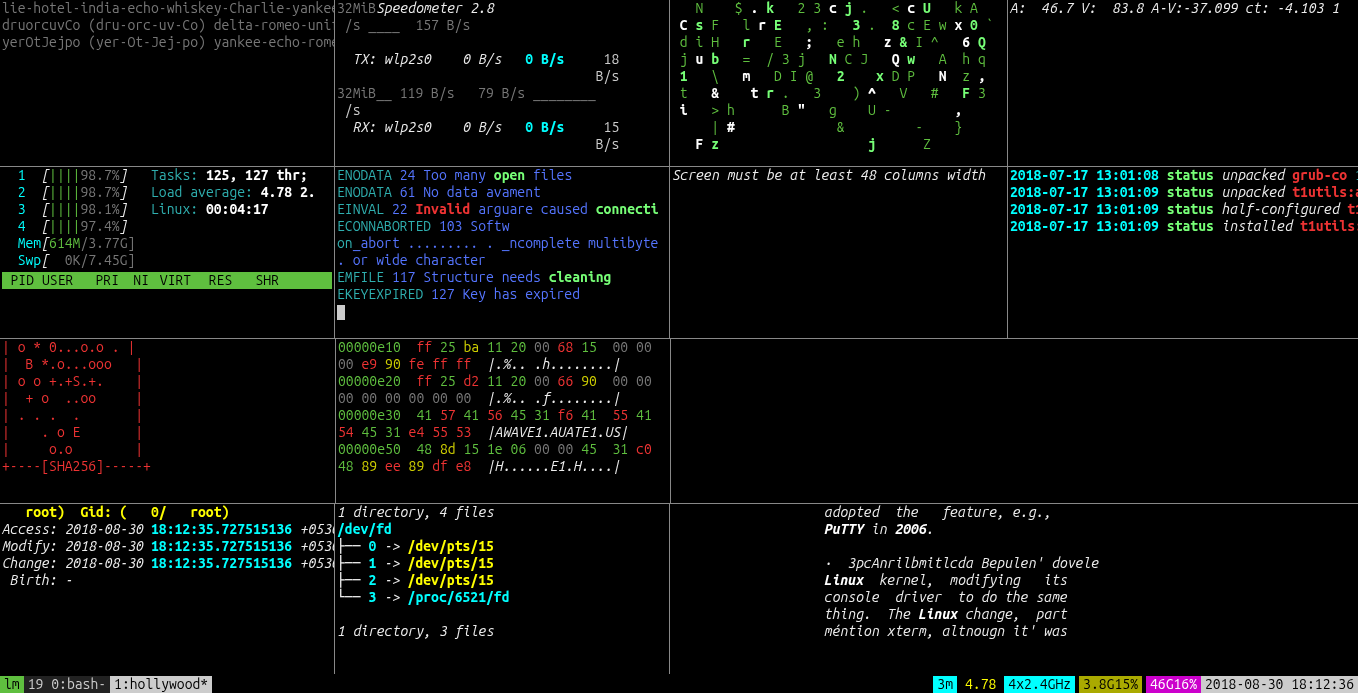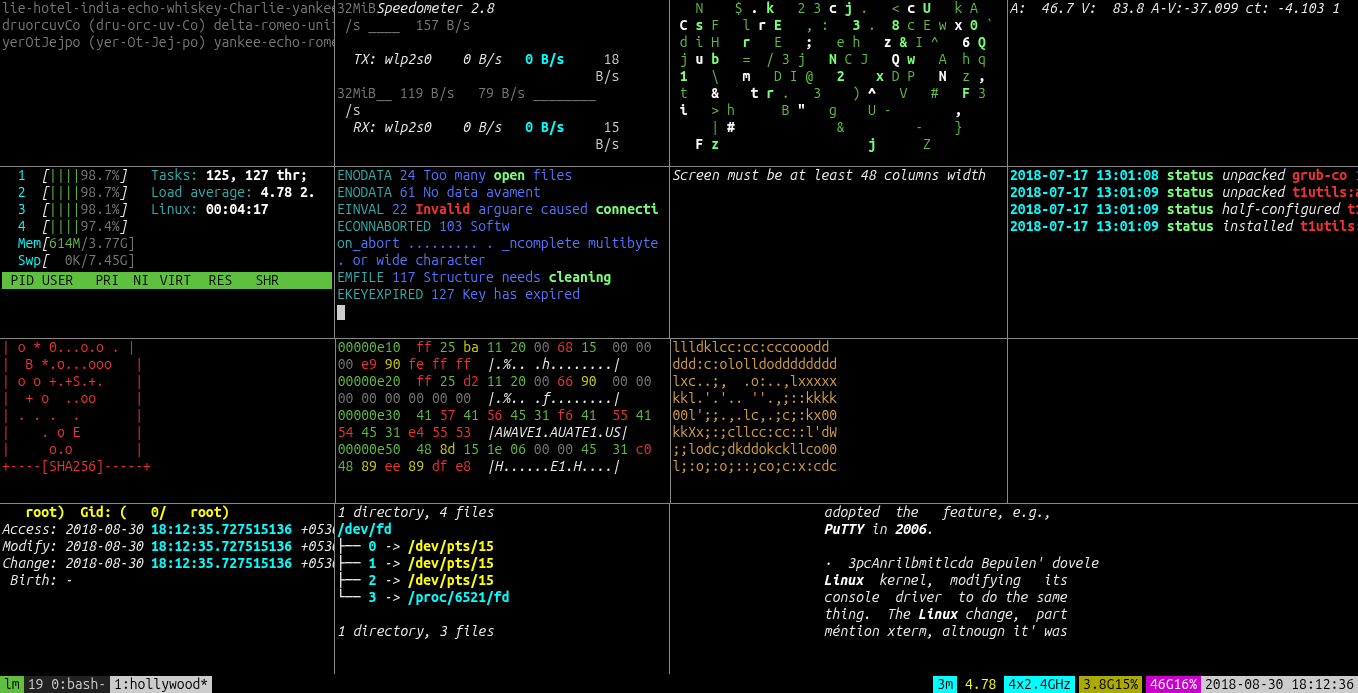--- a/index.html
+++ b/index.html
@@ -147,30 +147,20 @@
   <div class="col" style="width:335px">
     <pre id="hex"><span class="fg-green">00000e10</span>  <span class="fg-red">ff</span> <span class="fg-green">25</span> <span class="fg-yellow">ba</span> <span class="fg-green">11</span> <span class="fg-green">20</span> <span class="fg-dim">00</span> <span class="fg-red">68</span> <span class="fg-green">15</span>  <span class="fg-dim">00</span> <span class="fg-dim">00</span>
 <span class="fg-dim">00</span> <span class="fg-red">e9</span> <span class="fg-yellow">90</span> <span class="fg-red">fe</span> <span class="fg-red">ff</span> <span class="fg-red">ff</span>  <span class="fg-white">|.%.. .h........|</span>
 <span class="fg-green">00000e20</span>  <span class="fg-red">ff</span> <span class="fg-green">25</span> <span class="fg-red">d2</span> <span class="fg-green">11</span> <span class="fg-green">20</span> <span class="fg-dim">00</span> <span class="fg-red">66</span> <span class="fg-yellow">90</span>  <span class="fg-dim">00</span> <span class="fg-dim">00</span>
 <span class="fg-dim">00</span> <span class="fg-dim">00</span> <span class="fg-dim">00</span> <span class="fg-dim">00</span> <span class="fg-dim">00</span> <span class="fg-dim">00</span>  <span class="fg-white">|.%.. .f........|</span>
 <span class="fg-green">00000e30</span>  <span class="fg-green">41</span> <span class="fg-red">57</span> <span class="fg-green">41</span> <span class="fg-red">56</span> <span class="fg-green">45</span> <span class="fg-green">31</span> <span class="fg-red">f6</span> <span class="fg-green">41</span>  <span class="fg-red">55</span> <span class="fg-green">41</span>
 <span class="fg-red">54</span> <span class="fg-green">45</span> <span class="fg-green">31</span> <span class="fg-red">e4</span> <span class="fg-red">55</span> <span class="fg-red">53</span>  <span class="fg-white">|AWAVE1.AUATE1.US|</span>
 <span class="fg-green">00000e50</span>  <span class="fg-green">48</span> <span class="fg-yellow">8d</span> <span class="fg-green">15</span> <span class="fg-green">1e</span> <span class="fg-green">06</span> <span class="fg-dim">00</span> <span class="fg-dim">00</span> <span class="fg-green">45</span>  <span class="fg-green">31</span> <span class="fg-red">c0</span>
 <span class="fg-green">48</span> <span class="fg-yellow">89</span> <span class="fg-red">ee</span> <span class="fg-yellow">89</span> <span class="fg-red">df</span> <span class="fg-red">e8</span>  <span class="fg-white">|H......E1.H....|</span></pre>
   </div>
-  <div class="col" style="width:338px">
-    <pre id="ascii" class="fg-orange">llldklcc:cc:cccooodd
-ddd:c:ololldodddddddd
-lxc..;,  .o:..,lxxxxx
-kkl.'.'.. ''.,;::kkkk
-00l';;.,.lc,.;c;:kx00
-kkXx;:;cllcc:cc::l'dW
-;;lodc;dkddokckllco00
-l;:o;:o;::;co;c:x:cdc</pre>
-  </div>
   <div class="col noborder-r" style="width:350px"></div>
 </div>
 
 <div class="row noborder-b" style="height:170px">
   <div class="col" style="width:335px">
     <pre>   <span class="fg-yellowb" style="letter-spacing:0">root)  Gid: (   0/   root)</span>
 <span class="fg-white">Access: 2018-08-30 </span><span class="fg-cyan bold">18:12:35.727515136</span><span class="fg-white"> +0530</span>
 <span class="fg-white">Modify: 2018-08-30 </span><span class="fg-cyan bold">18:12:35.727515136</span><span class="fg-white"> +0530</span>
 <span class="fg-white">Change: 2018-08-30 </span><span class="fg-cyan bold">18:12:35.727515136</span><span class="fg-white"> +0530</span>
 <span class="fg-white"> Birth: -</span></pre>

